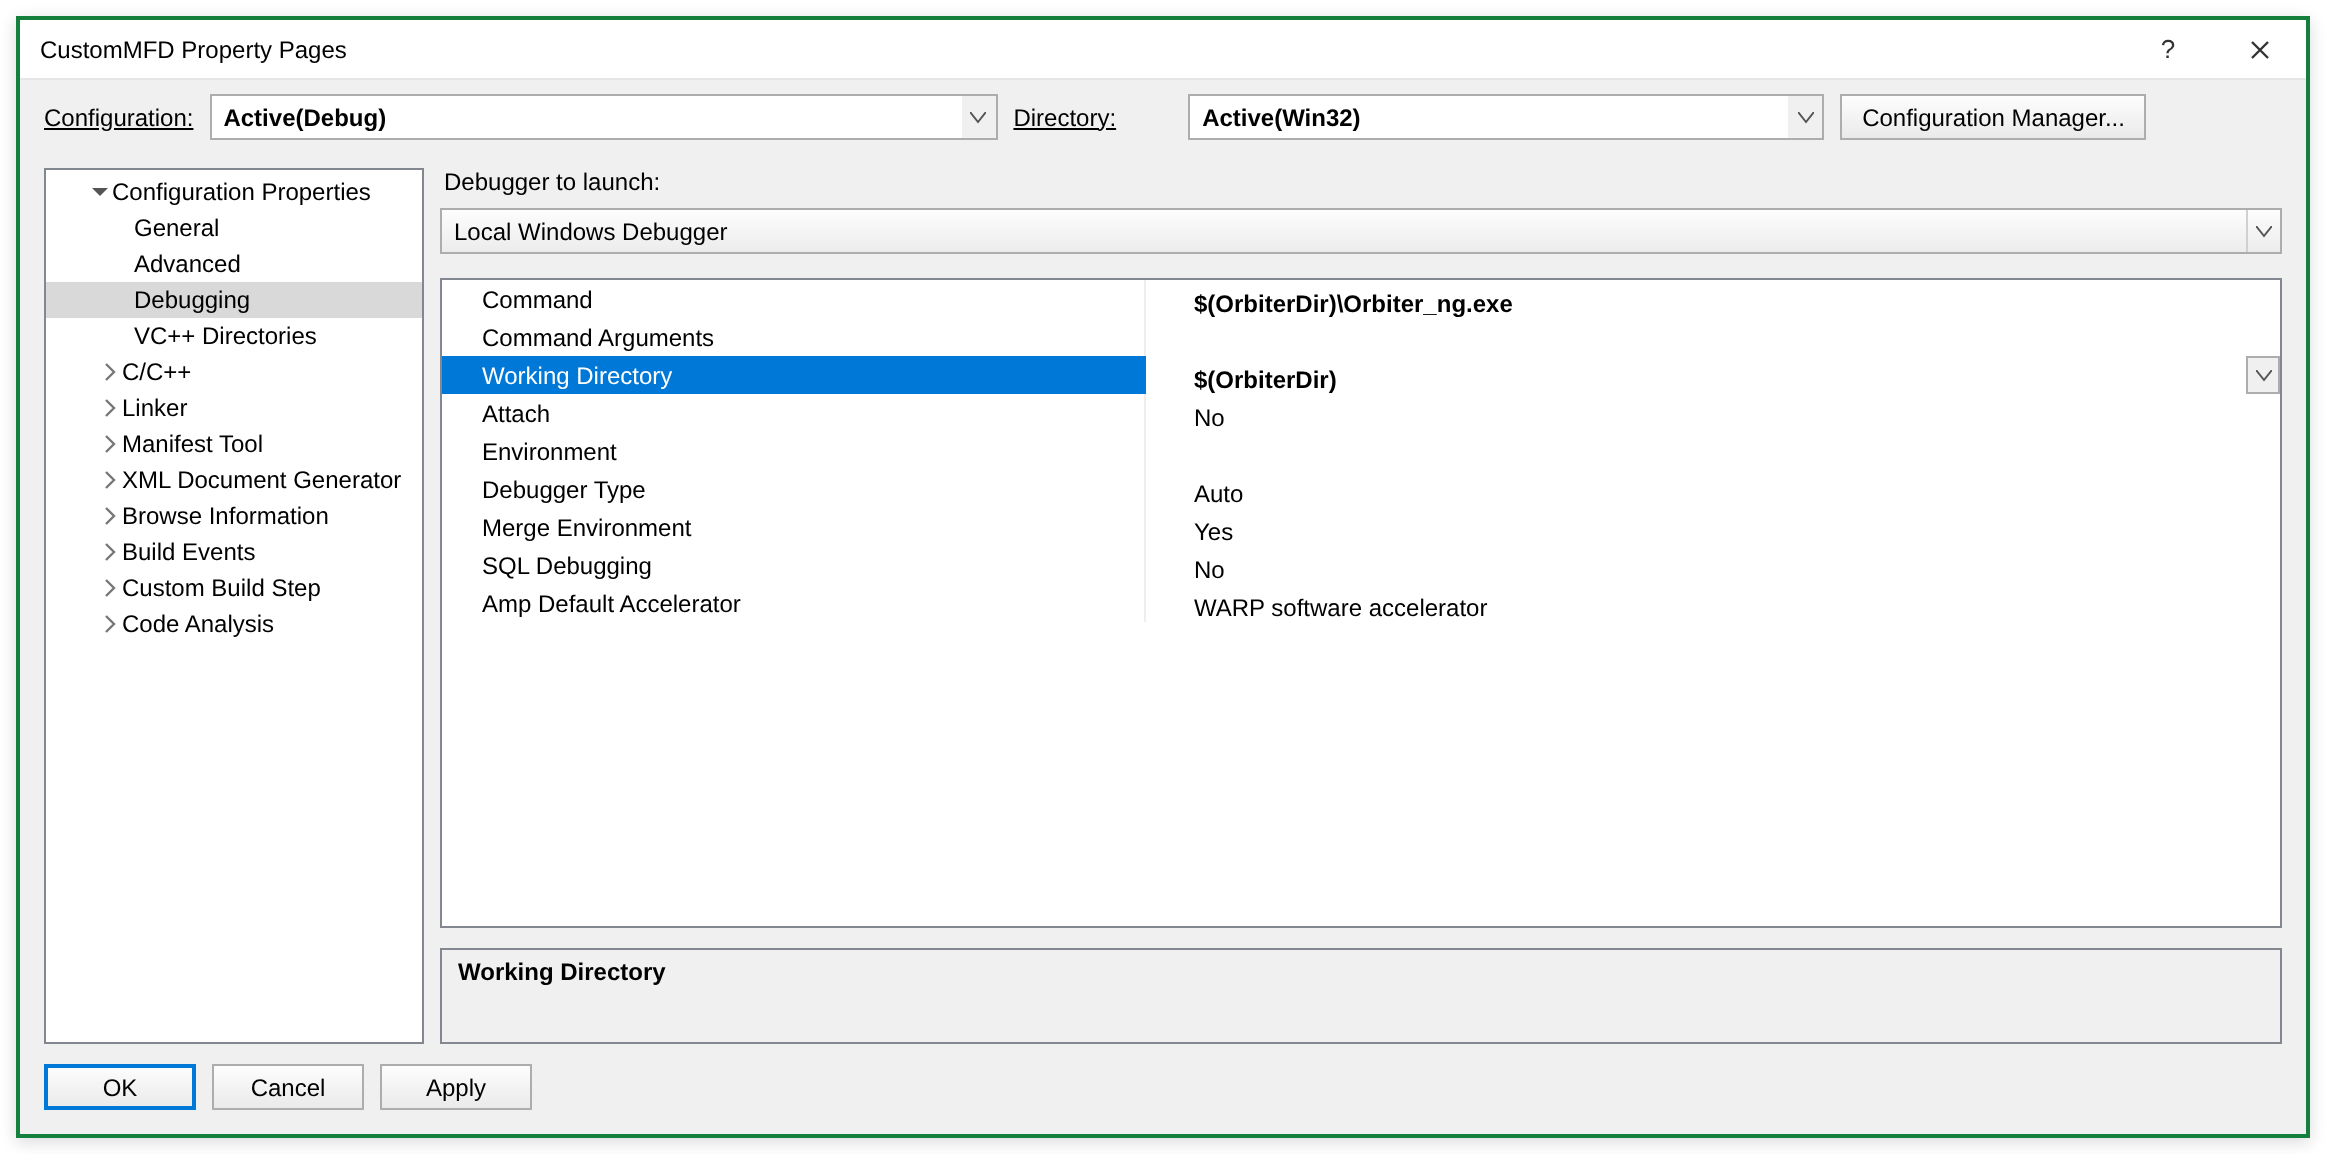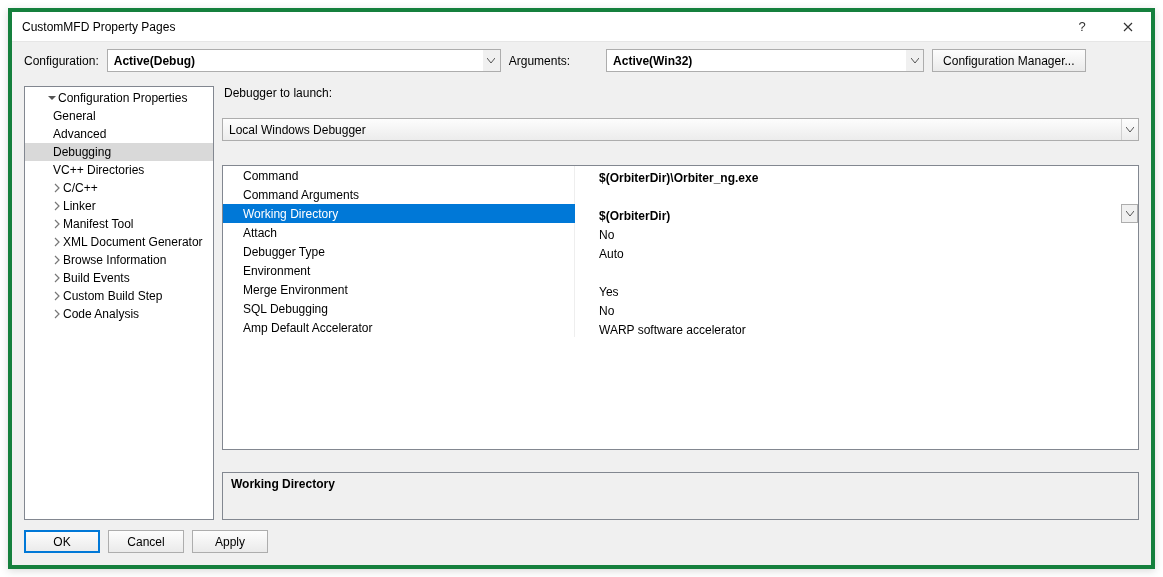--- a/index.html
+++ b/index.html
@@ -11,21 +11,21 @@
       margin: 0;
       padding: 8px;
       background: #fff;
       width: 1163px;
       height: 577px;
     }
     .dialog {
       width: 1147px;
       height: 561px;
       background: #fff;
-      border: 4px solid #15803d;
+      border: 2px solid #15803d;
       box-shadow: 0 2px 8px rgba(0,0,0,0.15);
       display: flex;
       flex-direction: column;
     }
     
     .titlebar {
       height: 30px;
       display: flex;
       align-items: center;
       padding: 0 0 0 10px;
@@ -42,21 +42,21 @@
     }
     .titlebar .winbtn svg { width: 10px; height: 10px; }
     
     .config-row {
       display: flex;
       align-items: center;
       gap: 8px;
       padding: 7px 12px 14px 12px;
       background: #f0f0f0;
     }
-    .config-row label { white-space: nowrap; }
+    .config-row label { white-space: nowrap; text-decoration: underline; }
     .config-row .combo {
       height: 23px;
       border: 1px solid #adadad;
       background: #fff;
       display: flex;
       align-items: center;
       padding: 0 6px;
       position: relative;
       font-weight: bold;
     }
@@ -100,39 +100,39 @@
       padding: 2px 0;
     }
     .tree-item {
       display: flex;
       align-items: center;
       height: 18px;
       padding: 0 4px 0 0;
       white-space: nowrap;
     }
     .tree-item.l0 { padding-left: 21px; }
-    .tree-item.l1 { padding-left: 28px; }
+    .tree-item.l1 { padding-left: 44px; }
     .tree-item.l1exp { padding-left: 26px; }
     .expander {
       width: 12px;
       height: 12px;
       display: inline-flex;
       align-items: center;
       justify-content: center;
       margin-right: 0;
     }
     .tree-item.selected {
       background: #d9d9d9;
     }
     
     .right-pane {
       flex: 1;
       display: flex;
       flex-direction: column;
-      gap: 16px;
+      gap: 4px;
     }
     .right-label { padding: 0 2px 2px; }
     .launcher-combo {
       height: 23px;
       border: 1px solid #adadad;
       background: linear-gradient(#fdfdfd,#ececec);
       display: flex;
       align-items: center;
       padding: 0 6px;
     }
@@ -247,21 +247,21 @@
   <div class="config-row">
     <label>Configuration:</label>
     <div class="combo" id="combo-config">
       <span class="combo-text">Active(Debug)</span>
       <span class="combo-arrow">
         <svg viewBox="0 0 8 6">
             <path d="M0 0 L4 5 L8 0" stroke="#555" stroke-width="1" fill="none"></path>
           </svg>
       </span>
     </div>
-    <label>Arguments:</label>
+    <label>Directory:</label>
     <div class="combo" id="combo-platform">
       <span class="combo-text">Active(Win32)</span>
       <span class="combo-arrow">
         <svg viewBox="0 0 8 6">
             <path d="M0 0 L4 5 L8 0" stroke="#555" stroke-width="1" fill="none"></path>
           </svg>
       </span>
     </div>
     <button class="btn-config-mgr">Configuration Manager...</button>
   </div>
@@ -393,29 +393,29 @@
                 </div>
               </div>
             </div>
             <div class="prop-row">
               <div class="prop-name">Attach</div>
               <div class="prop-value">
                 <span>No</span>
               </div>
             </div>
             <div class="prop-row">
+              <div class="prop-name">Environment</div>
+              <div class="prop-value">
+                <span></span>
+              </div>
+            </div>
+            <div class="prop-row">
               <div class="prop-name">Debugger Type</div>
               <div class="prop-value">
                 <span>Auto</span>
-              </div>
-            </div>
-            <div class="prop-row">
-              <div class="prop-name">Environment</div>
-              <div class="prop-value">
-                <span></span>
               </div>
             </div>
             <div class="prop-row">
               <div class="prop-name">Merge Environment</div>
               <div class="prop-value">
                 <span>Yes</span>
               </div>
             </div>
             <div class="prop-row">
               <div class="prop-name">SQL Debugging</div>

